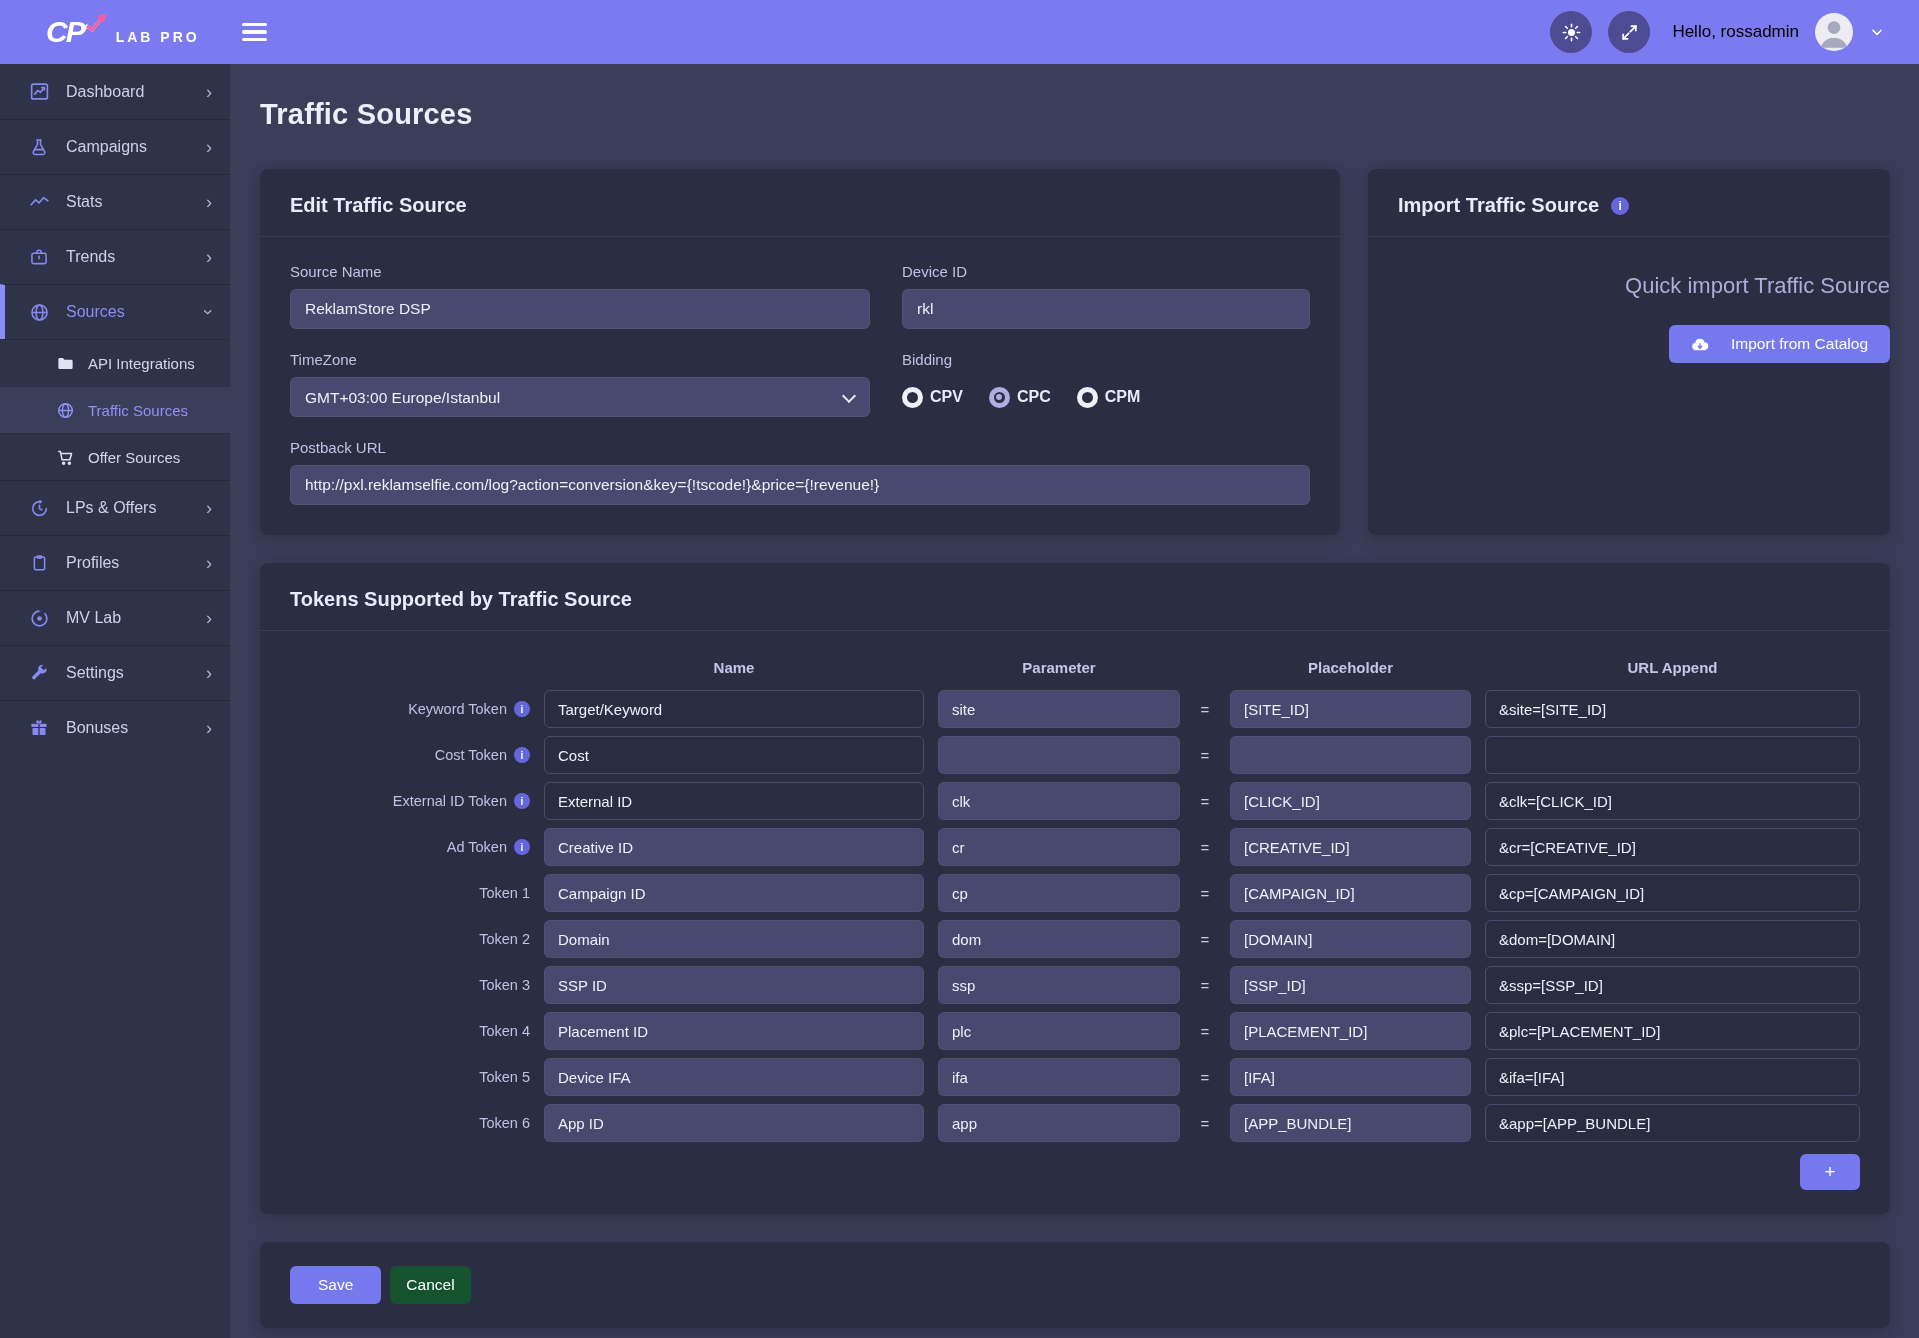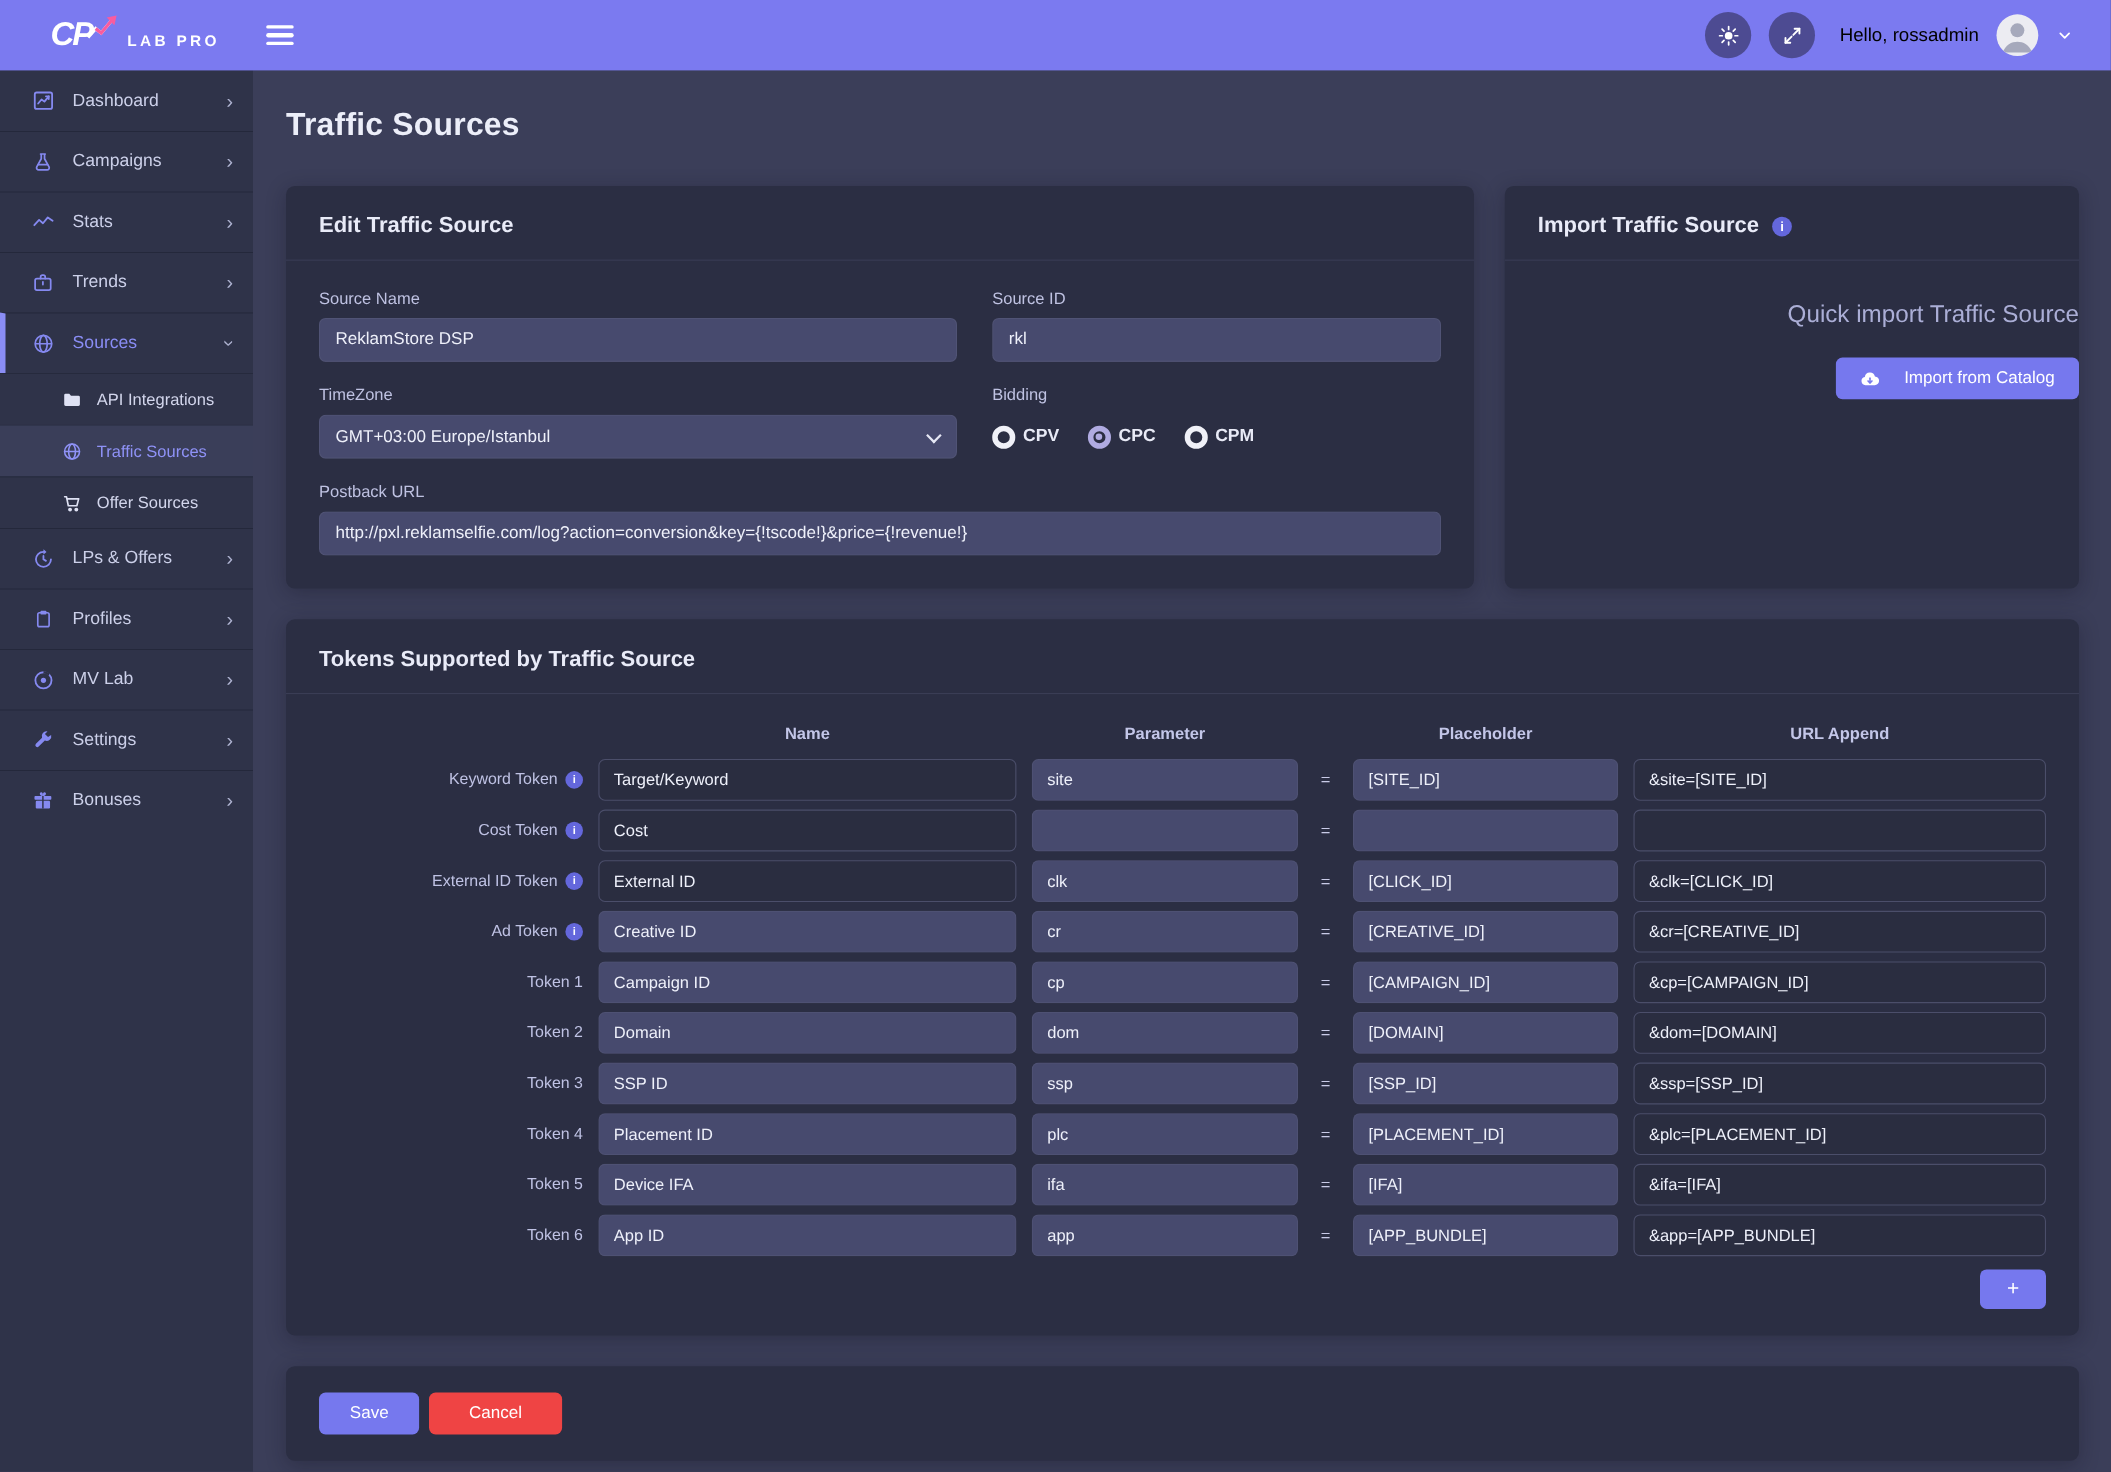--- a/index.html
+++ b/index.html
@@ -132,21 +132,21 @@
   .f-dark { background:#2a2d40; border:1px solid #4b4e6a; }
   .f-light { background:#474a6e; border:1px solid rgba(255,255,255,0.04); }
   .t-eq { text-align:center; color:#c9cbe8; font-size:15px; }
   .t-addrow { display:flex; justify-content:flex-end; margin-top:12px; }
   .btn-add { width:60px; height:36px; background:#7678ee; border:none; border-radius:6px; color:#fff; font-size:19px; cursor:pointer; }
   .btn-add::after { content:"+"; }
 
   
   .actions-card { margin-top:28px; padding:24px 30px; display:flex; gap:9px; }
   .btn-save { background:#7678ee; color:#fff; border:none; border-radius:6px; font-size:15.5px; padding:10px 28px; cursor:pointer; font-family:"Liberation Sans", sans-serif; }
-  .btn-cancel { background:#ef4444; color:#fff; border:none; border-radius:6px; font-size:15.5px; padding:10px 36px; cursor:pointer; font-family:"Liberation Sans", sans-serif; }
+  .btn-cancel { background:#14532d; color:#fff; border:none; border-radius:6px; font-size:15.5px; padding:10px 16px; cursor:pointer; font-family:"Liberation Sans", sans-serif; }
 
   svg { display:block; }
 </style>
 </head>
 <body>
 
 <div class="app">
 
   <header class="navbar">
     <div class="logo-zone">
@@ -347,21 +347,21 @@
     <div class="row-top">
 
       <section class="card edit-card">
         <div class="card-header">Edit Traffic Source</div>
         <div class="edit-body">
           <div>
             <label class="field-label">Source Name</label>
             <input class="text-input" type="text" value="ReklamStore DSP" style="">
           </div>
           <div>
-            <label class="field-label">Source ID</label>
+            <label class="field-label">Device ID</label>
             <input class="text-input" type="text" value="rkl" style="">
           </div>
           <div>
             <label class="field-label">TimeZone</label>
             <div class="select-wrap">
               <select class="select-input">
                 <option>GMT+03:00 Europe/Istanbul</option>
               </select>
             </div>
           </div>

